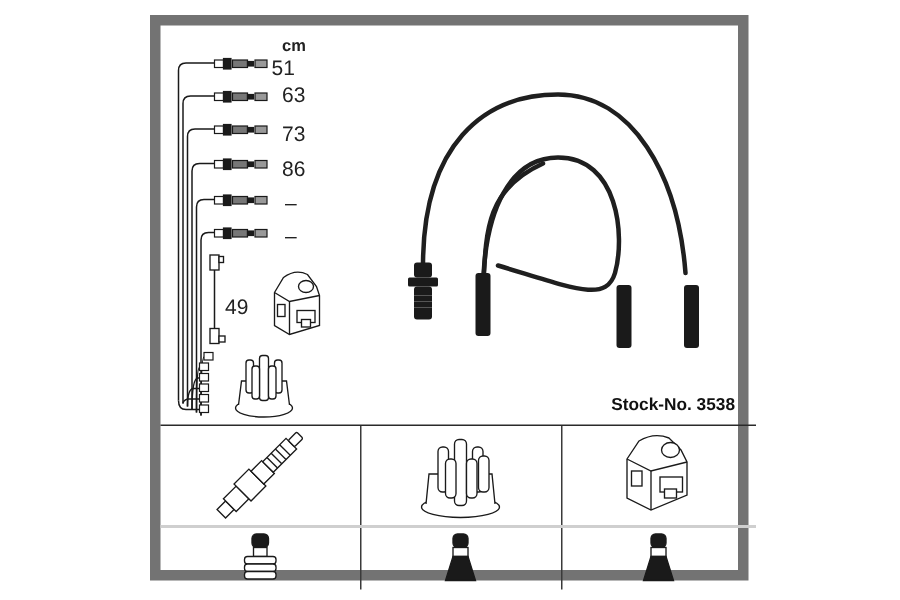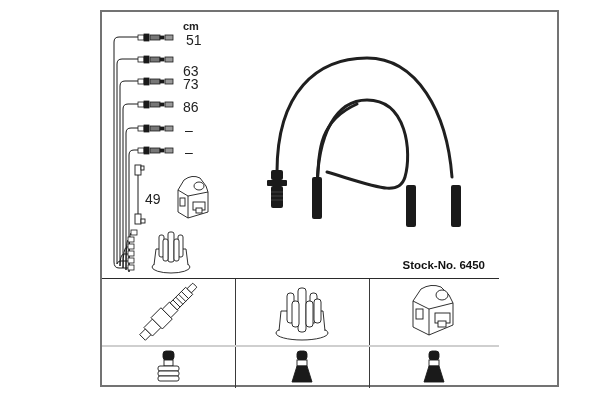--- a/index.html
+++ b/index.html
@@ -1,19 +1,19 @@
 <!DOCTYPE html>
 <html><head>
 <meta charset="utf-8">
 <style>
   html, body { margin: 0; padding: 0; background: #ffffff; }
   body { width: 600px; height: 400px; position: relative; overflow: hidden;
          font-family: "Liberation Sans", sans-serif; color: #1a1a1a; }
-  .frame { position: absolute; left: 100px; top: 10px; width: 459px; height: 377px;
-           border: 2px solid #737373; box-sizing: border-box; }
+  .frame { position: absolute; left: 100px; top: 10px; width: 399px; height: 377px;
+           border: 7px solid #737373; box-sizing: border-box; }
   .top-panel { position: absolute; left: 0; top: 0; width: 397px; height: 266px; }
   .bottom-grid { position: absolute; left: 0; top: 266px; width: 397px; height: 109px;
                  border-top: 1px solid #2a2a2a; }
   .row { position: absolute; left: 0; width: 397px; }
   .row.r1 { top: 0; height: 66px; border-bottom: 2px solid #cfcfcf; }
   .row.r2 { top: 68px; height: 41px; }
   .cell { position: absolute; top: 0; height: 100%; }
   .c1 { left: 0; width: 133px; border-right: 1px solid #3a3a3a; }
   .c2 { left: 133px; width: 134px; border-right: 1px solid #3a3a3a; }
   .c3 { left: 267px; width: 130px; }
@@ -109,22 +109,22 @@
         <rect x="29" y="218" width="6" height="5"></rect>
         <rect x="26" y="225" width="6" height="5"></rect>
         <rect x="26" y="232" width="6" height="5"></rect>
         <rect x="26" y="239" width="6" height="5"></rect>
         <rect x="26" y="246" width="6" height="5"></rect>
         <rect x="26" y="253" width="6" height="5"></rect>
       </g>
     </svg>
 
     <span class="lbl cm-lbl" style="left:81px;top:7px;">cm</span>
-    <span class="lbl" style="left:84px;top:21px;">51</span>
-    <span class="lbl" style="left:81px;top:52px;text-align:center;">63</span>
+    <span class="lbl" style="left:74px;top:21px;">51</span>
+    <span class="lbl" style="left:81px;top:39px;text-align:center;">63</span>
     <span class="lbl" style="left:81px;top:65px;">73</span>
     <span class="lbl" style="left:81px;top:88px;text-align:center;">86</span>
     <span class="lbl" style="left:83px;top:111px;">–</span>
     <span class="lbl" style="left:83px;top:133px;">–</span>
     <span class="lbl" style="left:43px;top:180px;">49</span>
 
     <svg class="abs-svg" style="left:72px;top:160px;" width="40" height="50" viewBox="0 0 40 50">
       <g fill="#fff" stroke="#1a1a1a" stroke-width="0.9">
         <path d="M4 18 L10 8 Q18 2 26 6 L32 14 L34 20 L34 40 L14 46 L4 40 Z"></path>
         <path d="M4 18 L14 24 L34 20"></path>
@@ -162,21 +162,21 @@
         <rect x="149" y="133" width="10" height="42" rx="2"></rect>
         <rect x="194" y="133" width="10" height="42" rx="2"></rect>
       </g>
       <g stroke="#555" stroke-width="0.7">
         <line x1="14" y1="140" x2="26" y2="140"></line>
           <line x1="14" y1="144" x2="26" y2="144"></line>
           <line x1="14" y1="148" x2="26" y2="148"></line>
       </g>
     </svg>
 
-    <div class="stock">Stock-No. 6450</div>
+    <div class="stock">Stock-No. 3538</div>
   </div>
 
   <div class="bottom-grid">
     <div class="row r1">
       <div class="cell c1">
         <svg viewBox="0 0 133 66">
           <g transform="translate(66,33) rotate(-45)" fill="#fff" stroke="#1a1a1a" stroke-width="0.9">
             <rect x="-36" y="-4" width="8" height="8"></rect>
             <rect x="-28" y="-6" width="12" height="12"></rect>
             <rect x="-16" y="-8" width="14" height="16"></rect>

